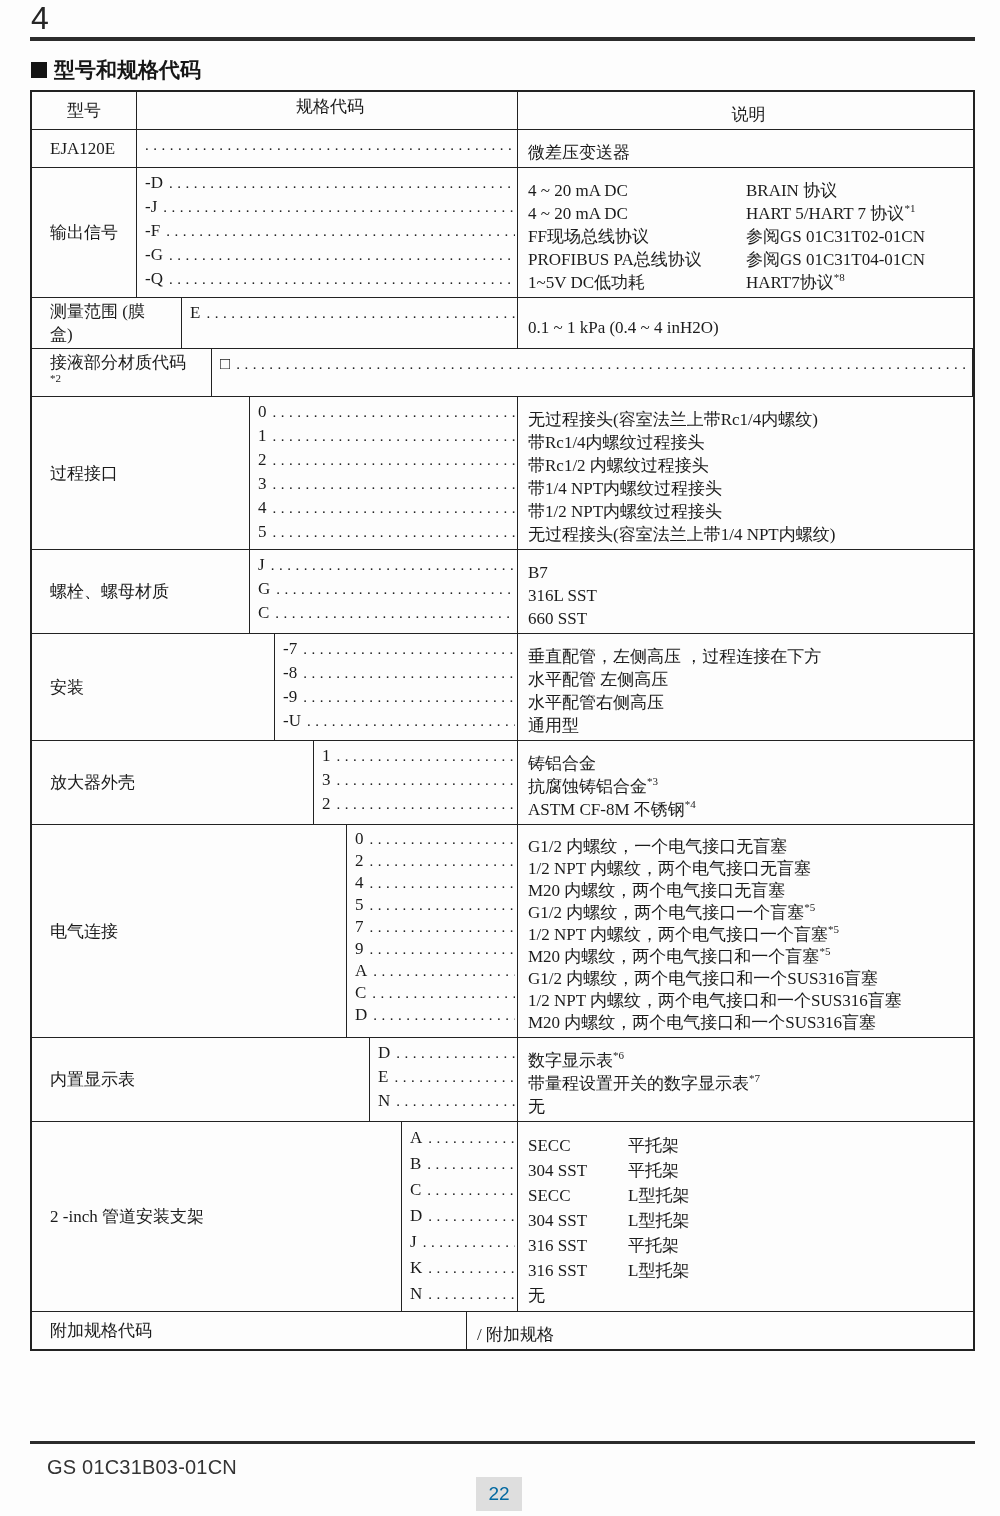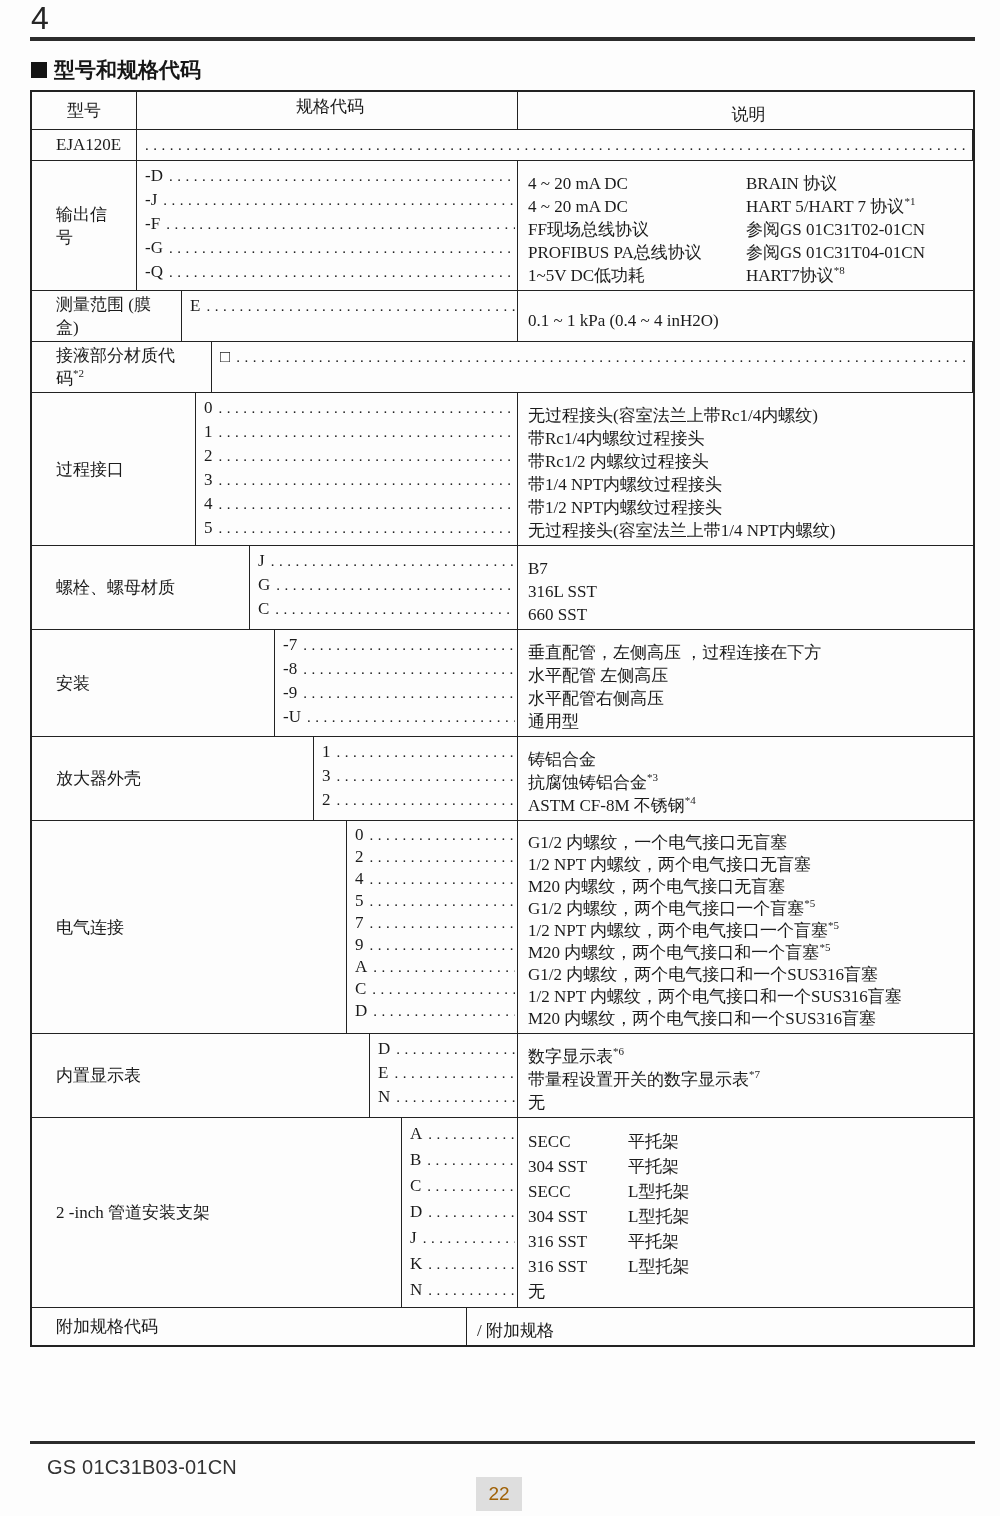--- a/index.html
+++ b/index.html
@@ -21,32 +21,32 @@
   .spec-table {
     position:absolute; left:30px; top:90px; width:945px;
     border:2px solid #222222; box-sizing:border-box; font-size:17px;
   }
   .trow { display:flex; align-items:stretch; border-top:1.5px solid #222222; }
   .trow:first-child { border-top:none; }
   .h1 { min-height:29px; }
 
   .cl {
     border-right:1.5px solid #222222; box-sizing:border-box; flex-shrink:0;
-    display:flex; align-items:center; padding:2px 24px;
+    display:flex; align-items:center; padding:2px 18px;
   }
   .cc {
     border-right:1.5px solid #222222; box-sizing:border-box; flex:1 1 auto; min-width:0;
     display:flex; flex-direction:column; justify-content:flex-start; padding:3px 2px 3px 8px;
   }
   .cd {
     width:455px; box-sizing:border-box; flex-shrink:0;
     display:flex; flex-direction:column; justify-content:center; padding:11px 4px 3px 10px;
   }
 
-  .w105{width:105px} .w150{width:150px} .w180{width:180px} .w198{width:164px}
+  .w105{width:105px} .w150{width:150px} .w180{width:180px} .w198{width:218px}
   .w218{width:218px} .w243{width:243px} .w282{width:282px} .w315{width:315px}
   .w338{width:338px} .w370{width:370px} .w490{width:435px}
 
   .cline { display:flex; align-items:baseline; line-height:23px; white-space:nowrap; }
   .code-t { white-space:pre; }
   .dots { flex:1 1 auto; min-width:0; overflow:hidden; white-space:nowrap; margin-left:6px; }
   .dots.nogap { margin-left:0; }
   .dots::after {
     content:"................................................................................................................................................................................................................................................";
     letter-spacing:4.5px; font-size:15px; color:#1b1b1b;
@@ -63,21 +63,21 @@
   .hdr .cc { align-items:center; }
 
   .foot-rule { position:absolute; left:30px; top:1441px; width:945px; height:3px; background:#2c2c2c; }
   .foot-doc {
     position:absolute; left:47px; top:1456px;
     font-family:"Liberation Sans","DejaVu Sans",sans-serif; font-size:20px; color:#333333; letter-spacing:0.2px;
   }
   .page-box {
     position:absolute; left:476px; top:1477px; width:46px; height:34px; background:#dedede;
     display:flex; align-items:center; justify-content:center;
-    font-family:"Liberation Sans","DejaVu Sans",sans-serif; font-size:19px; color:#a16207;
+    font-family:"Liberation Sans","DejaVu Sans",sans-serif; font-size:19px; color:#0369a1;
   }
 </style>
 </head>
 <body>
 
 <div class="page">
 
   <div class="corner-num">4</div>
   <div class="top-rule"></div>
 
@@ -101,20 +101,23 @@
     </div>
 
     <div class="trow h1">
       <div class="cl w105">
           <span class="lbl"><span>EJA120E</span></span>
         </div>
       <div class="cc">
         <div class="cline">
             <span class="dots nogap"></span>
           </div>
+      </div>
+      <div class="cd">
+        <div class="dline"><span>微差压变送器</span></div>
       </div>
     </div>
 
     <div class="trow">
       <div class="cl w105">
           <span class="lbl"><span>输出信号</span></span>
         </div>
       <div class="cc">
         <div class="cline">
             <span class="code-t">-D</span>

